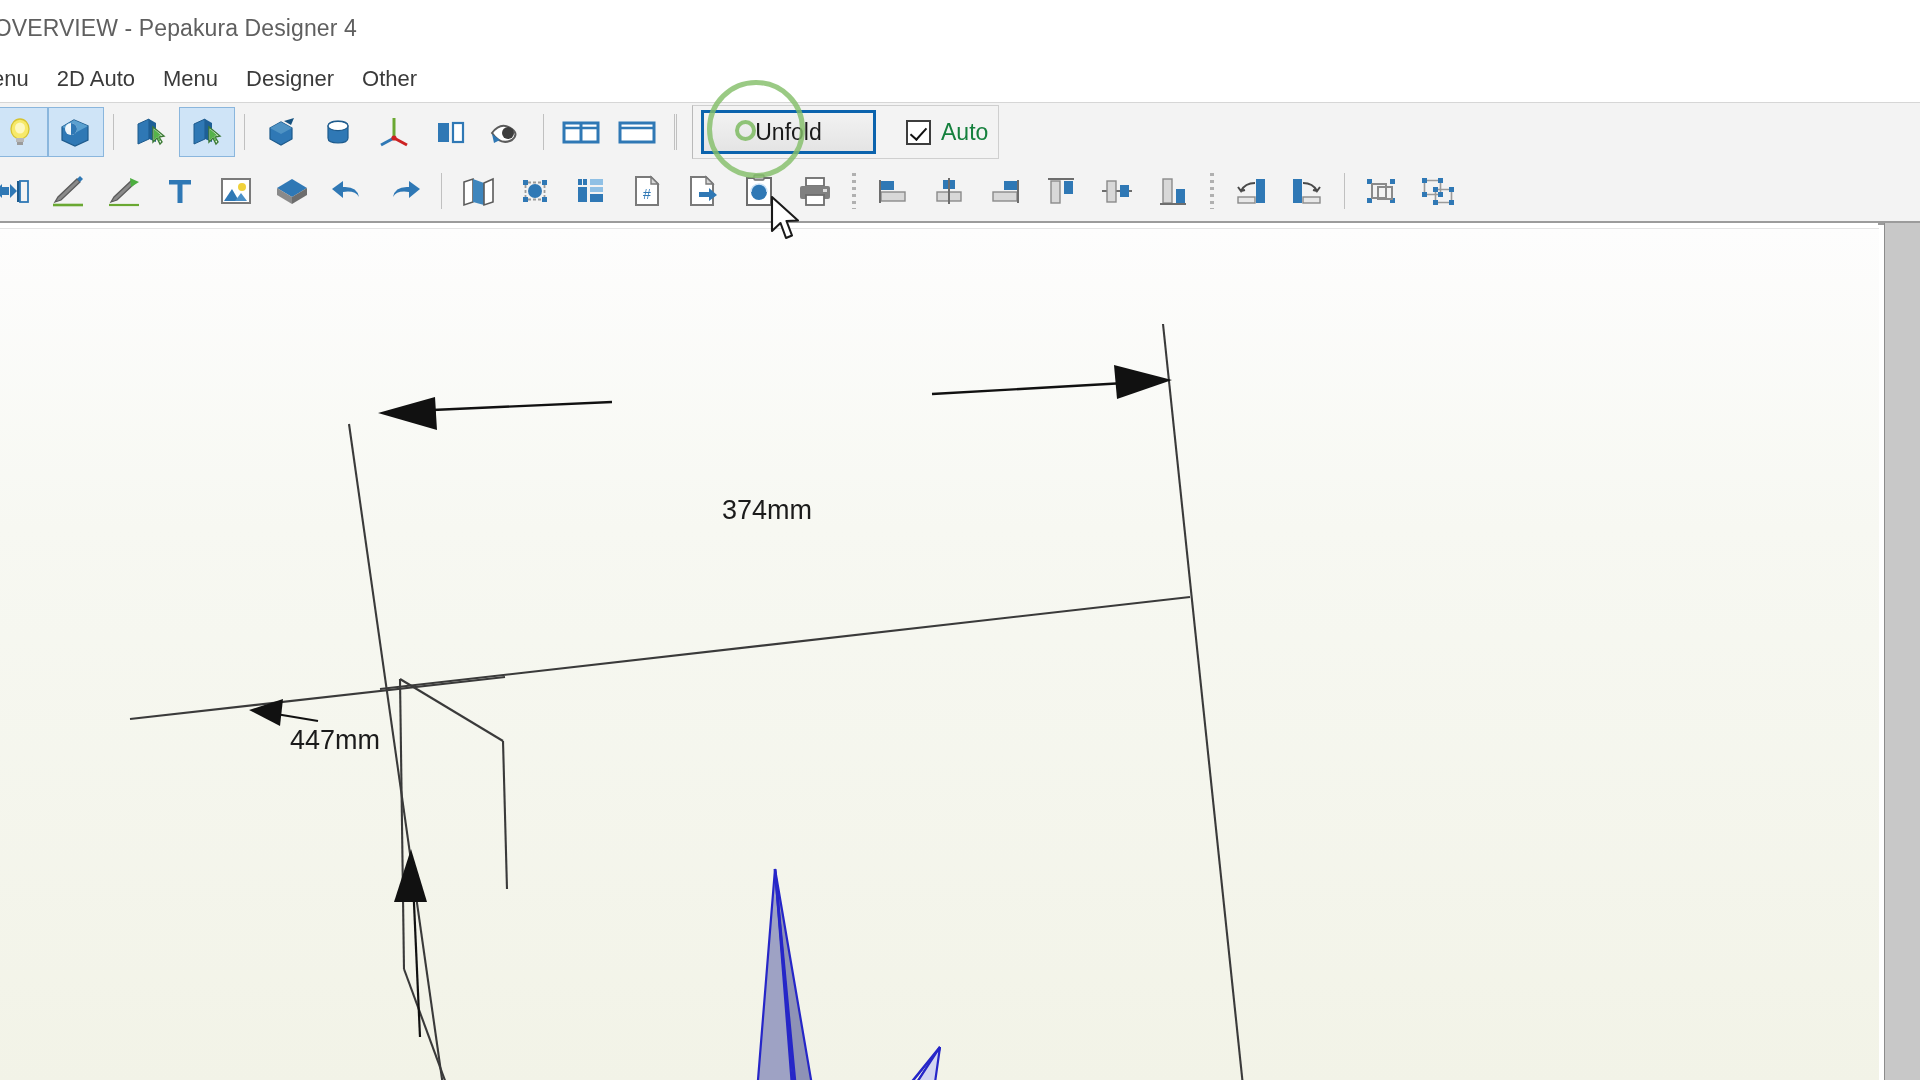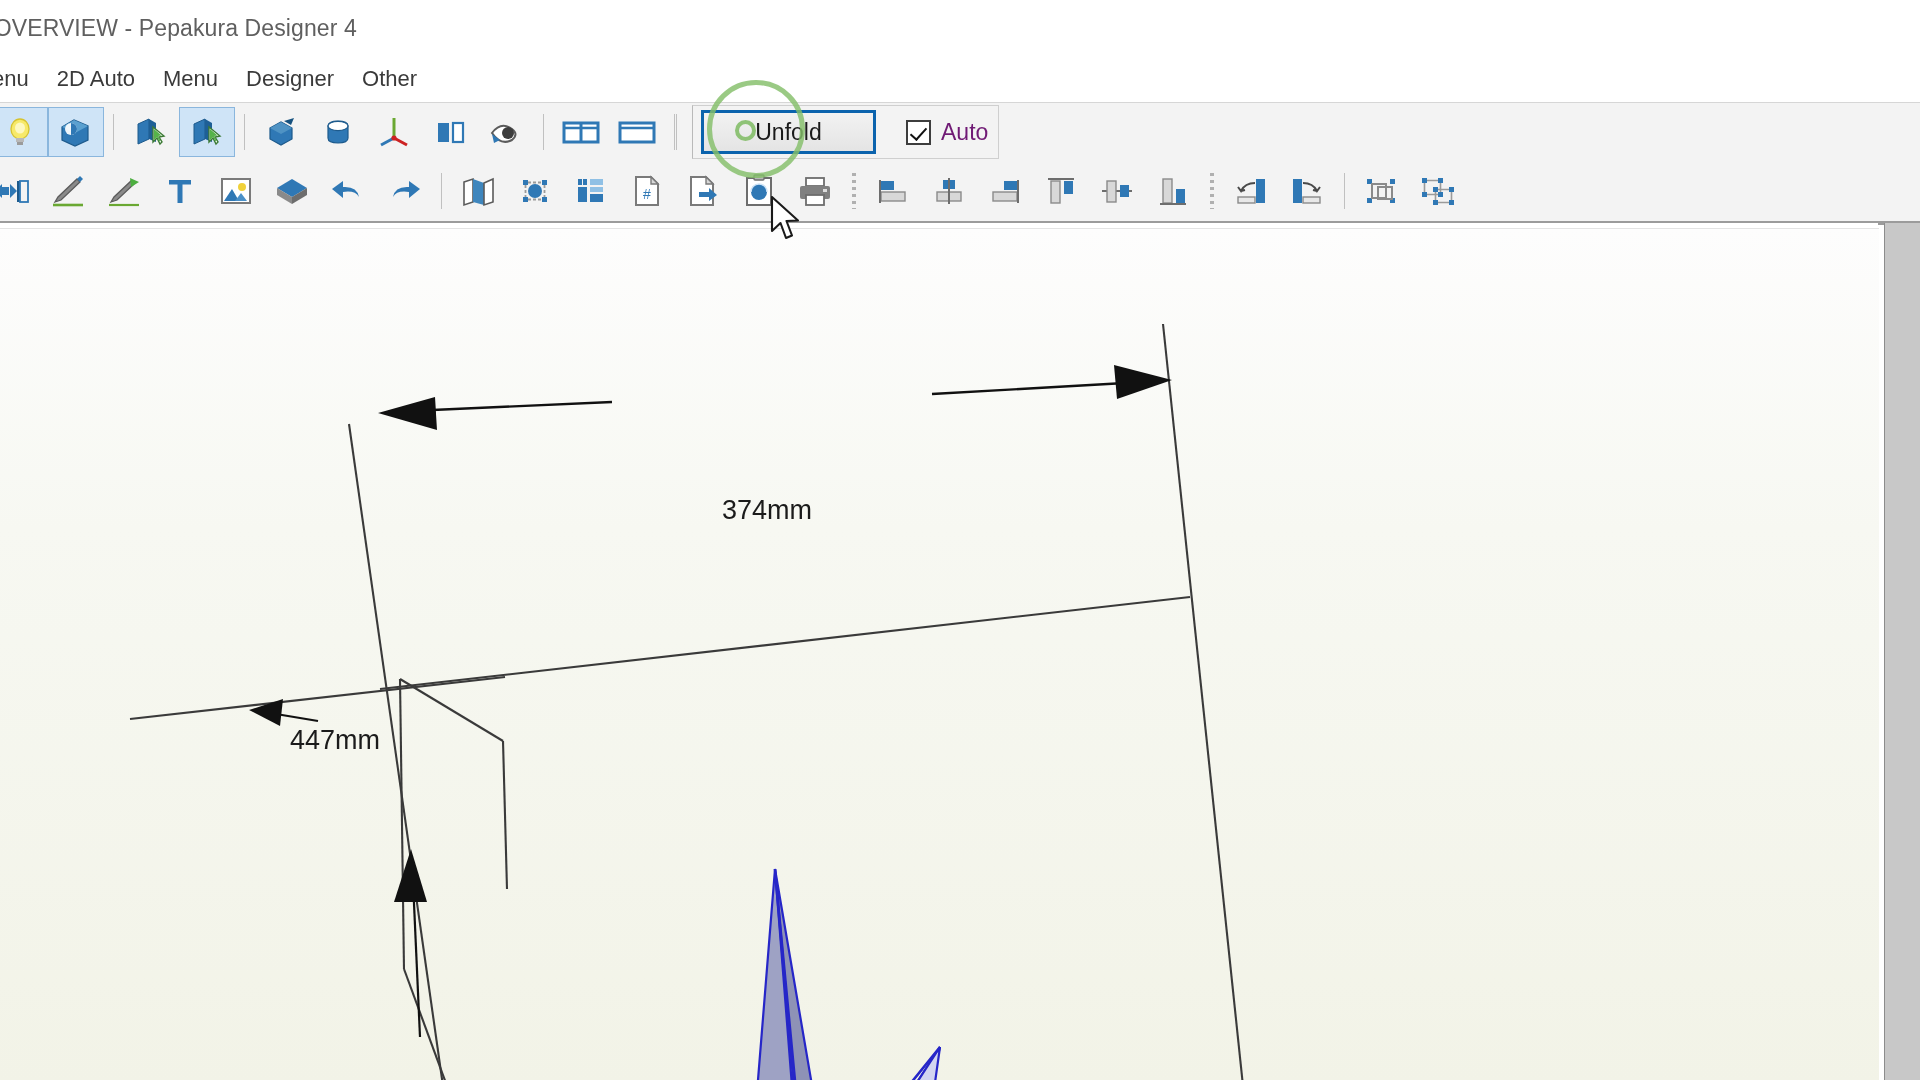--- a/index.html
+++ b/index.html
@@ -158,21 +158,21 @@
     content: "";
     position: absolute;
     left: 6px; top: 2px;
     width: 7px; height: 14px;
     border: solid #111;
     border-width: 0 2.6px 2.6px 0;
     transform: rotate(42deg);
   }
   .auto-label {
     font-size: 23px;
-    color: #701a75;
+    color: #15803d;
     margin-left: 10px;
   }
 
   
   .green-circle {
     position: absolute;
     left: 14px;
     top: -26px;
     width: 88px;
     height: 88px;

